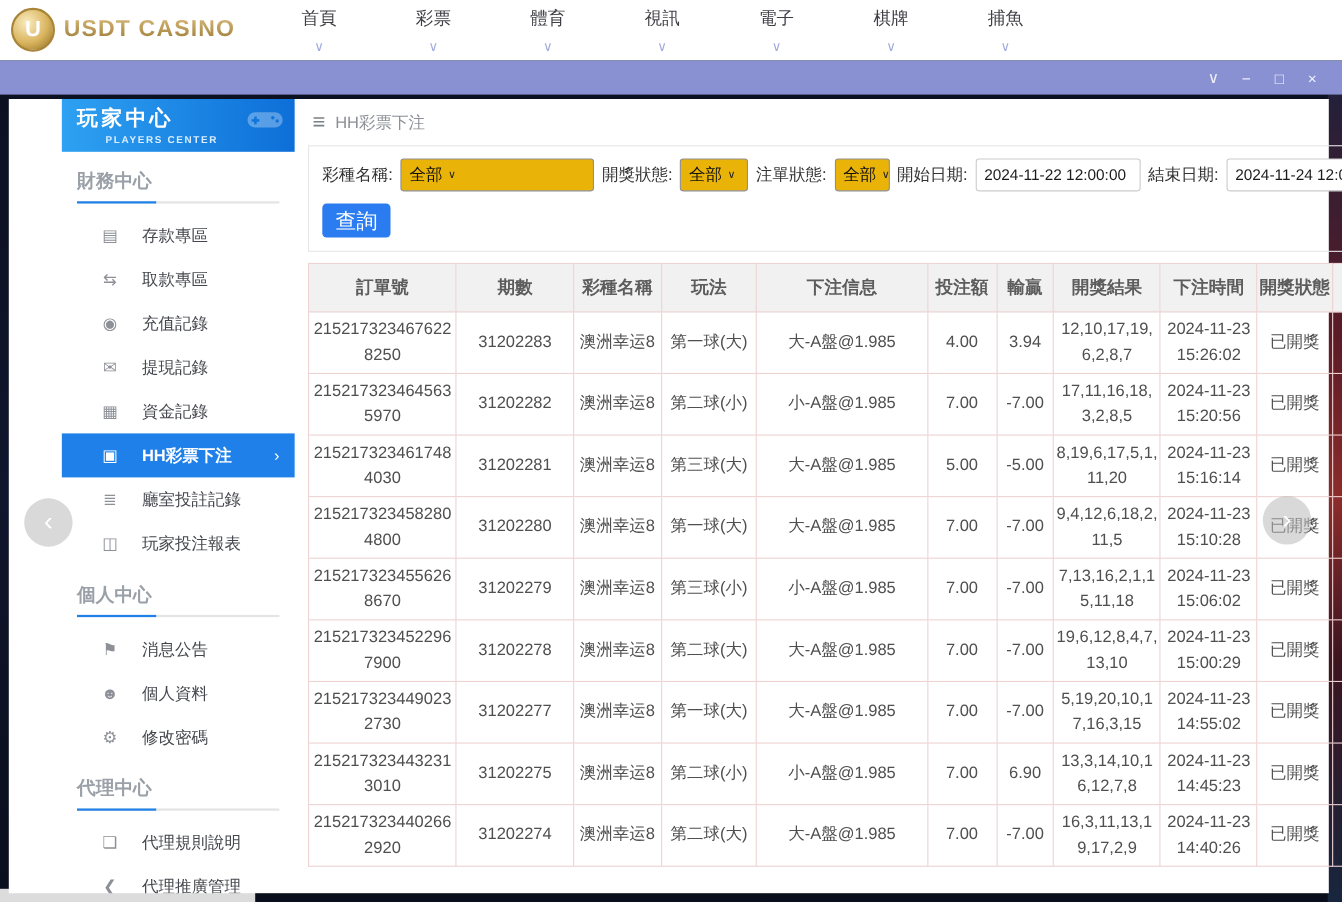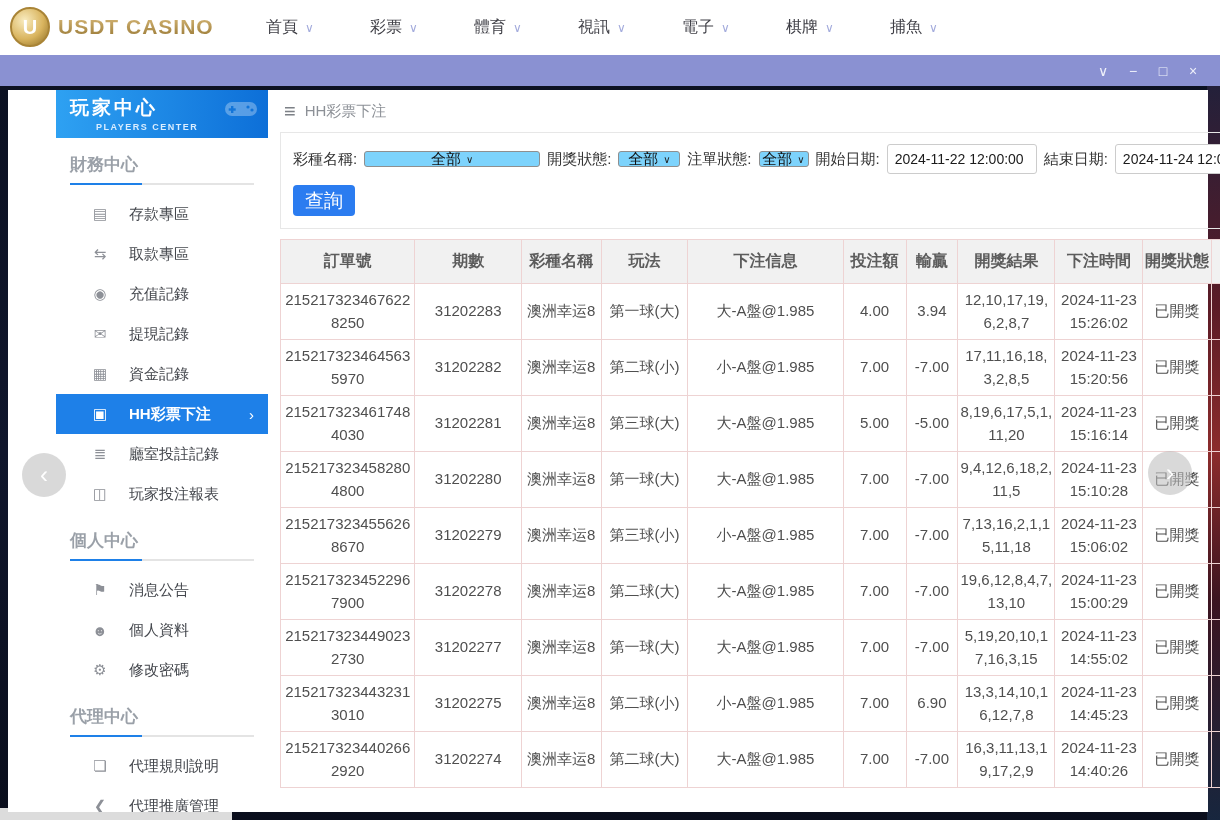--- a/index.html
+++ b/index.html
@@ -15,21 +15,21 @@
   .topbar { position:absolute; top:0; left:0; width:1220px; height:55px; background:#fff; z-index:5; }
   .logo { position:absolute; left:10px; top:7px; display:flex; align-items:center; gap:8px; }
   .coin { width:40px; height:40px; border-radius:50%; border:2px solid #a98436;
           background:radial-gradient(circle at 35% 32%,#f9ecc0,#d9b45e 55%,#8a6a23);
           color:#fff; font-weight:700; font-size:20px; display:flex; align-items:center; justify-content:center; }
   .brand { font-size:21px; font-weight:800; letter-spacing:1px;
            background:linear-gradient(180deg,#d9ba7a,#967632); -webkit-background-clip:text;
            background-clip:text; color:transparent; }
   .nav { position:absolute; left:238px; top:0; height:55px; display:flex; align-items:center; }
   .nav-item { width:104px; display:flex; align-items:center; justify-content:center; gap:7px;
-              font-size:16px; color:#3f3f46; cursor:pointer; }
+              font-size:16px; color:#3f3f46; cursor:pointer;flex-direction:column; }
   .nav-caret { color:#a3abdc; font-size:12px; }
 
   
   .titlebar { position:absolute; top:55px; left:0; width:1220px; height:31px; background:#8a91d2; z-index:5; }
   .win-controls { position:absolute; right:12px; top:0; height:31px; display:flex; align-items:center; }
   .win-ctl { width:30px; text-align:center; color:#eef0fa; font-size:14px; cursor:pointer; }
 
   
   .window { position:absolute; left:8px; top:90px; width:1200px; height:722px; background:#fff; display:flex; }
 
@@ -51,22 +51,22 @@
   .side-arrow { position:absolute; right:14px; color:#fff; font-size:15px; font-weight:400; }
 
   
   .main { flex:1; padding:0 12px; position:relative; }
   .breadcrumb { height:42px; display:flex; align-items:center; gap:9px; color:#8c9096;
                 font-size:15px; padding-left:4px; }
   .menu-icon { font-size:20px; color:#7d8187; }
 
   .filter-panel { border:1px solid #e7e7e7; padding:11px 12px 12px; }
   .filter-row { display:flex; align-items:center; gap:7px; font-size:15px; color:#333; white-space:nowrap; }
-  .sel { border:1px solid #8f8f8f; border-radius:3px; height:16px; display:flex; align-items:center;
-         justify-content:center; padding:0 7px; background:#7dd3fc; font-size:15px; color:#111; cursor:pointer; }
+  .sel { border:1px solid #8f8f8f; border-radius:3px; height:30px; display:flex; align-items:center;
+         justify-content:flex-start; padding:0 7px; background:#eab308; font-size:15px; color:#111; cursor:pointer; }
   .sel .caret { font-size:10px; color:#222; margin-left:5px; }
   .w-lg { width:176px; } .w-md { width:62px; } .w-sm { width:50px; }
   .date-input { width:150px; height:30px; border:1px solid #ccc; border-radius:3px; font-size:14px;
                 color:#1b1b1b; padding:0 7px; font-family:inherit; }
   .search-btn { margin-top:11px; width:62px; height:31px; background:#2b7cf0; color:#fff; border:none;
                 border-radius:4px; font-size:19px; cursor:pointer; }
 
   .table-wrap { margin-top:10px; }
   table { width:100%; border-collapse:collapse; table-layout:fixed; }
   th { background:#f1f1f1; border:1px solid #eed3d3; height:44px; font-size:16px; color:#5c5c5c; font-weight:700; padding:0 1px; }

